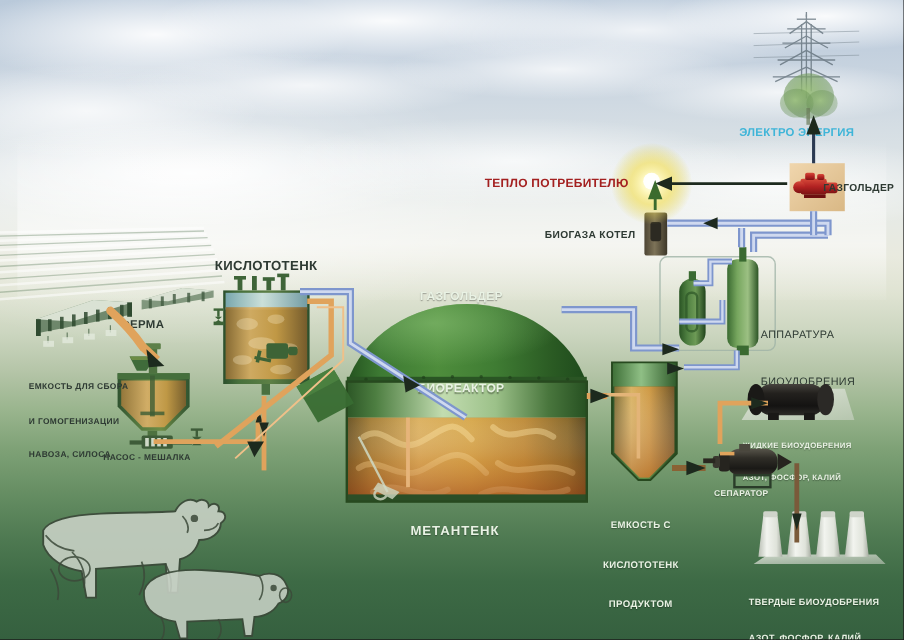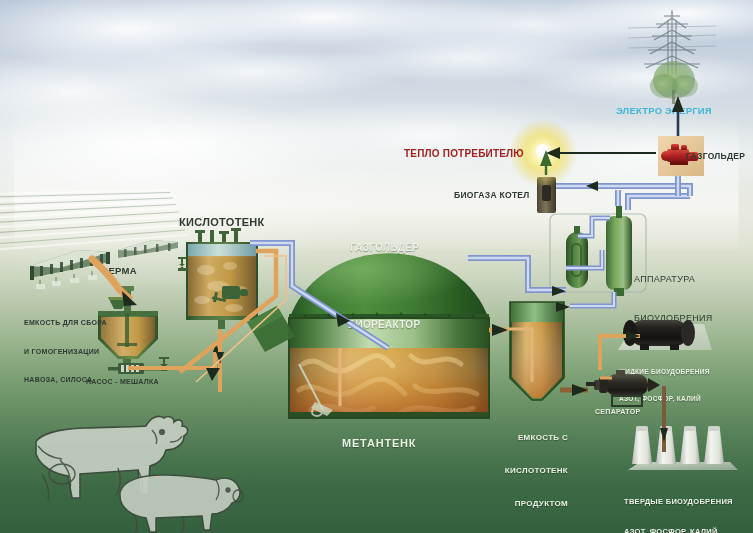--- a/index.html
+++ b/index.html
@@ -376,21 +376,21 @@
     <path d="M4 6 L58 6 L58 82 L36 104 L26 104 L4 82 Z" fill="url(#spBody)"></path>
     <rect x="4" y="6" width="54" height="20" fill="url(#spTop)"></rect>
     <path d="M6 26 L56 26 L56 81 L35 102 L27 102 L6 81 Z" fill="url(#spLiq)"></path>
     <path d="M6 26 L56 26 L56 81 L35 102 L27 102 L6 81 Z" fill="url(#spV)"></path>
     <path d="M4 6 L58 6 L58 82 L36 104 L26 104 L4 82 Z" fill="none" stroke="#27491f" stroke-width="1.6"></path>
 
     <g stroke="#e3b478" stroke-width="3" fill="none">
       <path d="M0 33 L26 33 L26 86"></path>
     </g>
   </svg>
-  <div class="lbl white shadowtxt" style="left:458px;top:410px;font-size:8px;font-weight:bold;line-height:11px;text-align:right;width:110px;">
+  <div class="lbl white shadowtxt" style="left:479px;top:410px;font-size:8px;font-weight:bold;line-height:11px;text-align:center;width:110px;">
     <div>ЕМКОСТЬ С</div>
     <div>КИСЛОТОТЕНК</div>
     <div>ПРОДУКТОМ</div>
   </div>
 
   <svg class="vessel" style="left:548px;top:198px;" width="110" height="120" viewBox="0 0 110 120">
     <defs>
       <linearGradient id="gcA" x1="0" y1="0" x2="1" y2="0">
         <stop offset="0%" stop-color="#2a5424"></stop>
         <stop offset="30%" stop-color="#4e7f40"></stop>

